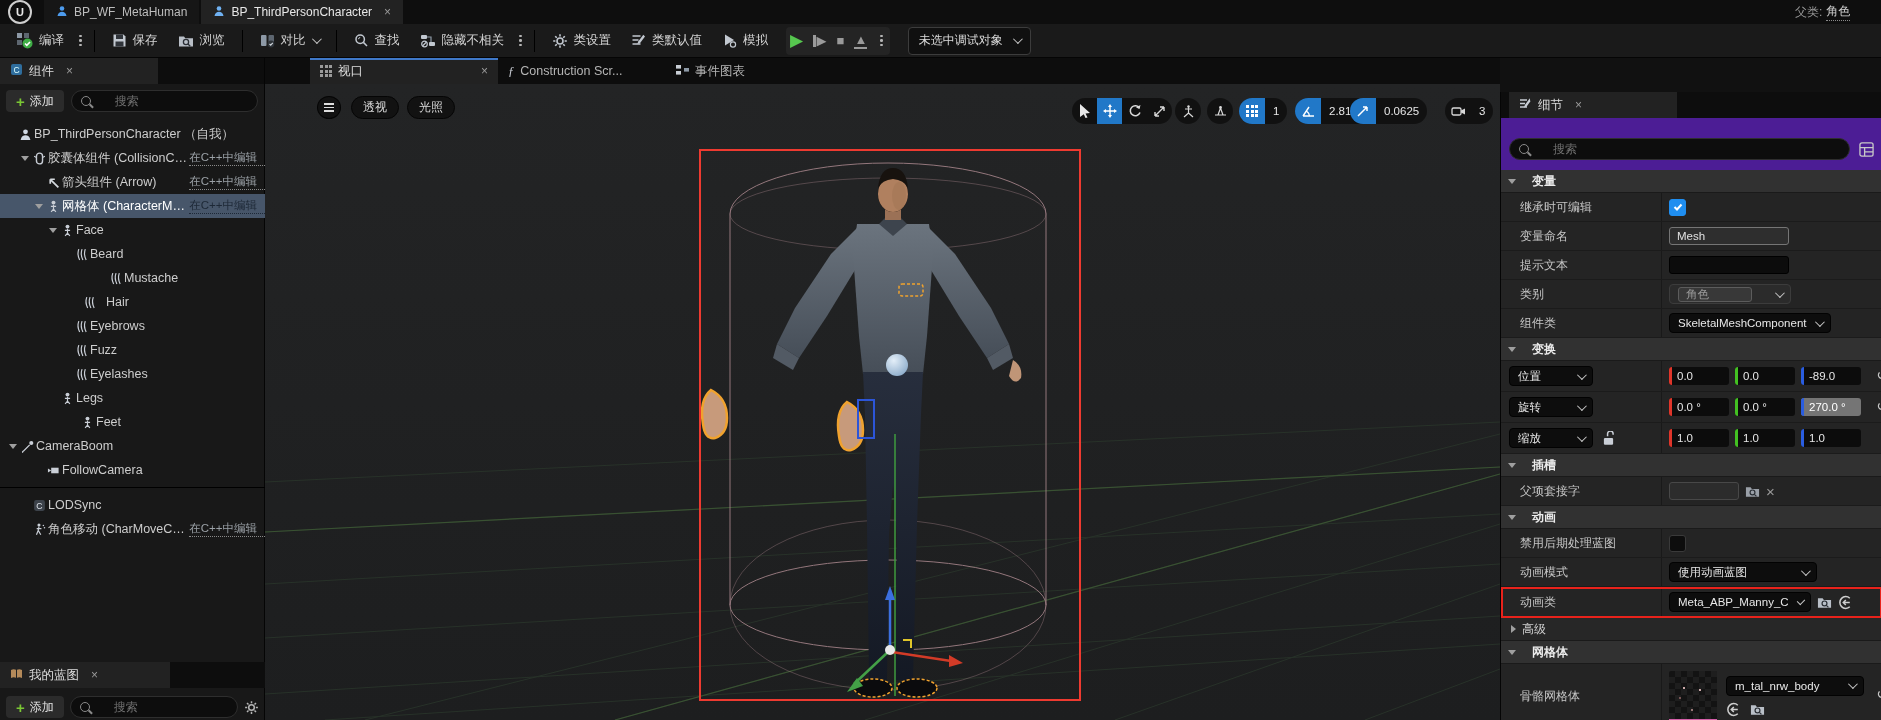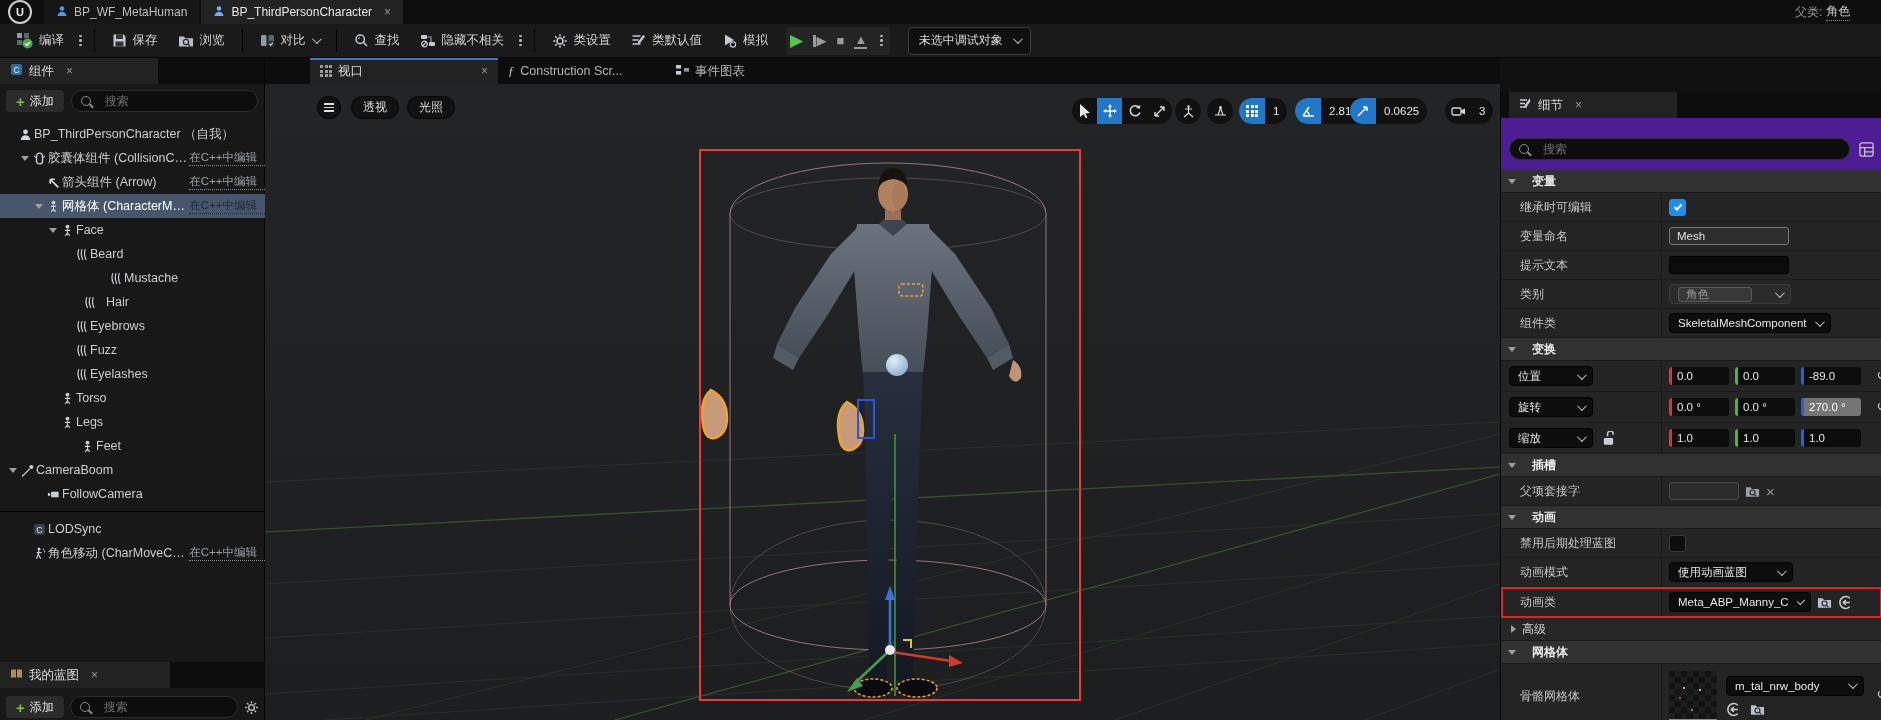--- a/index.html
+++ b/index.html
@@ -32,21 +32,21 @@
   #debugdrop{display:flex;align-items:center;gap:10px;background:#101010;border:1px solid #3c3c3c;border-radius:4px;height:26px;padding:0 10px;margin-left:14px;color:#dcdcdc;cursor:pointer;}
   .chev{width:6px;height:6px;border-right:1.6px solid #c5c5c5;border-bottom:1.6px solid #c5c5c5;transform:rotate(45deg) translateY(-2px);display:inline-block;}
   
   .tabstrip{background:#0d0d0d;display:flex;align-items:stretch;}
   .ptab{display:flex;align-items:center;gap:6px;padding:0 10px;background:#222;color:#dedede;font-size:12.5px;position:relative;}
   .ptab .blueline{position:absolute;left:0;top:0;right:0;height:2px;background:#3f78c8;}
   
   #leftpanel{left:0;top:58px;width:265px;height:662px;background:#181818;border-right:1px solid #050505;box-sizing:border-box;}
   .addbtn{display:flex;align-items:center;gap:5px;background:#2b2b2b;border-radius:4px;height:22px;padding:0 10px;color:#e3e3e3;cursor:pointer;}
   .plus{color:#7ac734;font-weight:bold;font-size:15px;line-height:1;}
-  .searchpill{display:flex;align-items:center;gap:12px;background:#0d0d0d;border:1px solid #2e2e2e;border-radius:12px;height:22px;padding:0 9px;box-sizing:border-box;}
+  .searchpill{display:flex;align-items:center;gap:22px;background:#0d0d0d;border:1px solid #2e2e2e;border-radius:12px;height:22px;padding:0 9px;box-sizing:border-box;}
   .searchpill input{background:transparent;border:none;outline:none;color:#ddd;font-size:12px;width:100%;font-family:inherit;}
   .searchpill input::placeholder{color:#6f6f6f;}
   .mag{width:8px;height:8px;border:1.6px solid #8a8a8a;border-radius:50%;position:relative;flex:none;}
   .mag::after{content:'';position:absolute;width:5px;height:1.6px;background:#8a8a8a;transform:rotate(45deg);right:-4px;bottom:-2px;}
   #comptree{position:absolute;left:0;top:64px;width:265px;}
   .trow{display:flex;align-items:center;height:24px;font-size:12.5px;color:#cdcdcd;cursor:pointer;white-space:nowrap;}
   .trow.sel{background:#47566a;color:#fff;}
   .texp{width:13px;flex:none;display:flex;justify-content:center;}
   .tri-d{width:0;height:0;border-left:4px solid transparent;border-right:4px solid transparent;border-top:5px solid #9f9f9f;}
   .tri-r{width:0;height:0;border-top:4px solid transparent;border-bottom:4px solid transparent;border-left:5px solid #9f9f9f;}
@@ -370,30 +370,20 @@
           <span style="overflow: hidden; text-overflow: ellipsis;">Eyelashes</span>
         </div>
         <div class="trow" style="padding-left: 46px;">
           <span class="texp"></span>
           <span class="ticon">
             <svg viewBox="0 0 12 12">
               <circle cx="6" cy="2.4" r="1.8" fill="#c9ced6"></circle>
               <path d="M6 4.4 v3.8 M3.6 5.8 h4.8 M3.8 11 L6 8.4 L8.2 11" stroke="#c9ced6" stroke-width="1.1" fill="none"></path>
             </svg>
           </span>
-          <span style="overflow: hidden; text-overflow: ellipsis;">Torso</span>
-        </div>
-        <div class="trow" style="padding-left: 46px;">
-          <span class="texp"></span>
-          <span class="ticon">
-            <svg viewBox="0 0 12 12">
-              <circle cx="6" cy="2.4" r="1.8" fill="#c9ced6"></circle>
-              <path d="M6 4.4 v3.8 M3.6 5.8 h4.8 M3.8 11 L6 8.4 L8.2 11" stroke="#c9ced6" stroke-width="1.1" fill="none"></path>
-            </svg>
-          </span>
           <span style="overflow: hidden; text-overflow: ellipsis;">Legs</span>
         </div>
         <div class="trow" style="padding-left: 66px;">
           <span class="texp"></span>
           <span class="ticon">
             <svg viewBox="0 0 12 12">
               <circle cx="6" cy="2.4" r="1.8" fill="#c9ced6"></circle>
               <path d="M6 4.4 v3.8 M3.6 5.8 h4.8 M3.8 11 L6 8.4 L8.2 11" stroke="#c9ced6" stroke-width="1.1" fill="none"></path>
             </svg>
           </span>
@@ -876,21 +866,21 @@
         </div>
       <div class="drow">
         <div class="dlabel">禁用后期处理蓝图</div>
         <div class="dval">
             <span class="cb"></span>
           </div>
       </div>
       <div class="drow">
         <div class="dlabel">动画模式</div>
         <div class="dval">
-            <span class="ddown" style="width:124px;">
+            <span class="ddown" style="width:148px;">
               <span>使用动画蓝图</span>
               <span class="chev"></span>
             </span>
           </div>
       </div>
       <div class="drow redoutline" style="height:30px;">
         <div class="dlabel">动画类</div>
         <div class="dval">
           <span class="ddown" style="width:142px;">
               <span>Meta_ABP_Manny_C</span>

